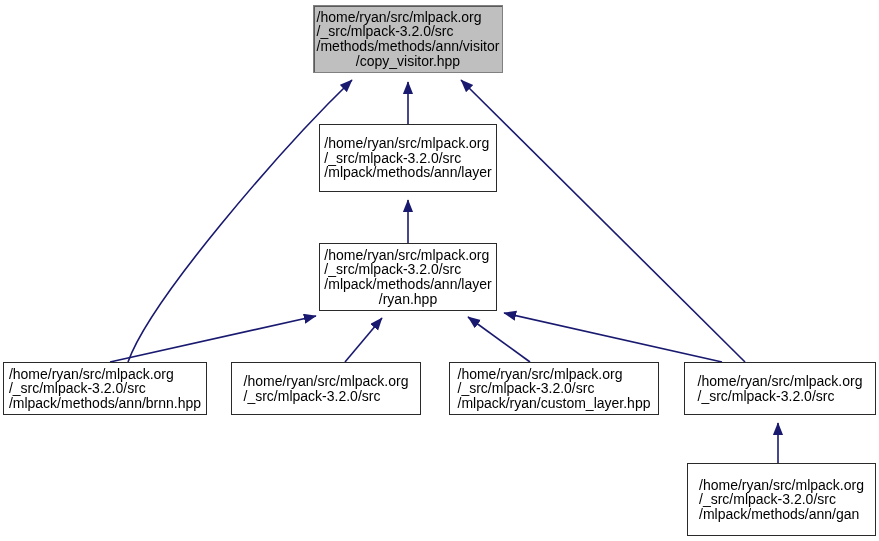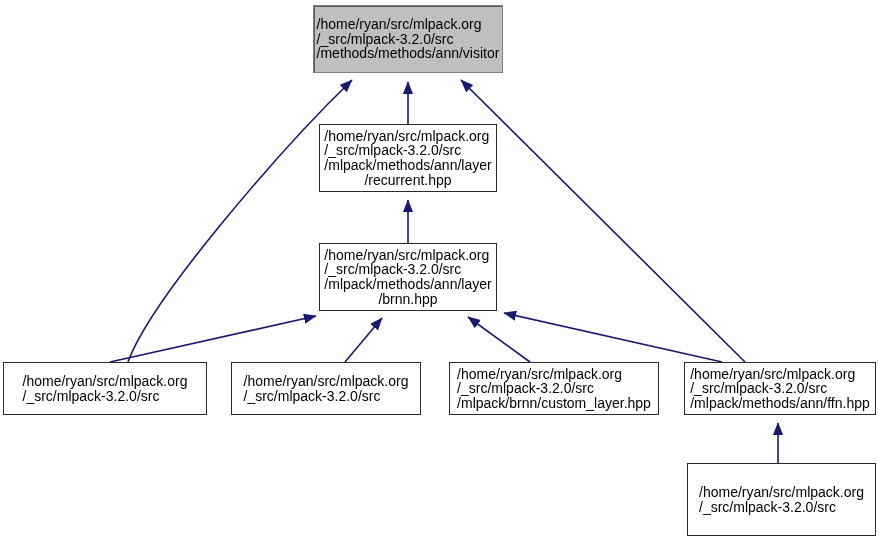--- a/index.html
+++ b/index.html
@@ -78,65 +78,66 @@
         <path d="M 778,463 L 778,423" fill="none" stroke="#191970" stroke-width="1.6" marker-end="url(#arrowhead)"></path>
       </g>
   </svg>
 
   <div id="node-group">
       <div class="graph-node root-node" style="left: 313px; top: 5px; width: 190px; height: 68px;">
         <span class="node-text-block">
           <span class="node-line">/home/ryan/src/mlpack.org</span>
           <span class="node-line">/_src/mlpack-3.2.0/src</span>
           <span class="node-line">/methods/methods/ann/visitor</span>
+          <span class="node-line centered">/copy_visitor.hpp</span>
         </span>
       </div>
       <div class="graph-node" style="left: 319px; top: 124px; width: 178px; height: 68px;">
         <span class="node-text-block">
           <span class="node-line">/home/ryan/src/mlpack.org</span>
           <span class="node-line">/_src/mlpack-3.2.0/src</span>
           <span class="node-line">/mlpack/methods/ann/layer</span>
-          <span class="node-line centered">/recurrent.hpp</span>
         </span>
       </div>
       <div class="graph-node" style="left: 319px; top: 243px; width: 178px; height: 68px;">
         <span class="node-text-block">
           <span class="node-line">/home/ryan/src/mlpack.org</span>
           <span class="node-line">/_src/mlpack-3.2.0/src</span>
           <span class="node-line">/mlpack/methods/ann/layer</span>
-          <span class="node-line centered">/brnn.hpp</span>
+          <span class="node-line centered">/ryan.hpp</span>
         </span>
       </div>
       <div class="graph-node" style="left: 3px; top: 362px; width: 204px; height: 53px;">
         <span class="node-text-block">
           <span class="node-line">/home/ryan/src/mlpack.org</span>
           <span class="node-line">/_src/mlpack-3.2.0/src</span>
+          <span class="node-line">/mlpack/methods/ann/brnn.hpp</span>
         </span>
       </div>
       <div class="graph-node" style="left: 231px; top: 362px; width: 190px; height: 53px;">
         <span class="node-text-block">
           <span class="node-line">/home/ryan/src/mlpack.org</span>
           <span class="node-line">/_src/mlpack-3.2.0/src</span>
         </span>
       </div>
       <div class="graph-node" style="left: 449px; top: 362px; width: 210px; height: 53px;">
         <span class="node-text-block">
           <span class="node-line">/home/ryan/src/mlpack.org</span>
           <span class="node-line">/_src/mlpack-3.2.0/src</span>
-          <span class="node-line">/mlpack/brnn/custom_layer.hpp</span>
+          <span class="node-line">/mlpack/ryan/custom_layer.hpp</span>
         </span>
       </div>
       <div class="graph-node" style="left: 684px; top: 362px; width: 192px; height: 53px;">
         <span class="node-text-block">
           <span class="node-line">/home/ryan/src/mlpack.org</span>
           <span class="node-line">/_src/mlpack-3.2.0/src</span>
-          <span class="node-line">/mlpack/methods/ann/ffn.hpp</span>
         </span>
       </div>
       <div class="graph-node" style="left: 687px; top: 463px; width: 189px; height: 73px;">
         <span class="node-text-block">
           <span class="node-line">/home/ryan/src/mlpack.org</span>
           <span class="node-line">/_src/mlpack-3.2.0/src</span>
+          <span class="node-line">/mlpack/methods/ann/gan</span>
         </span>
       </div>
     </div>
 
 </div>
 
 </body></html>

